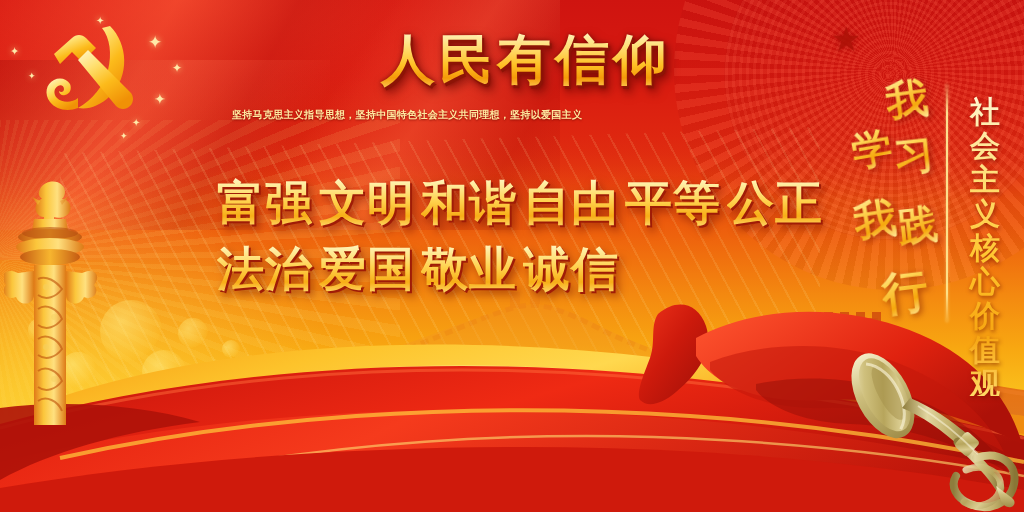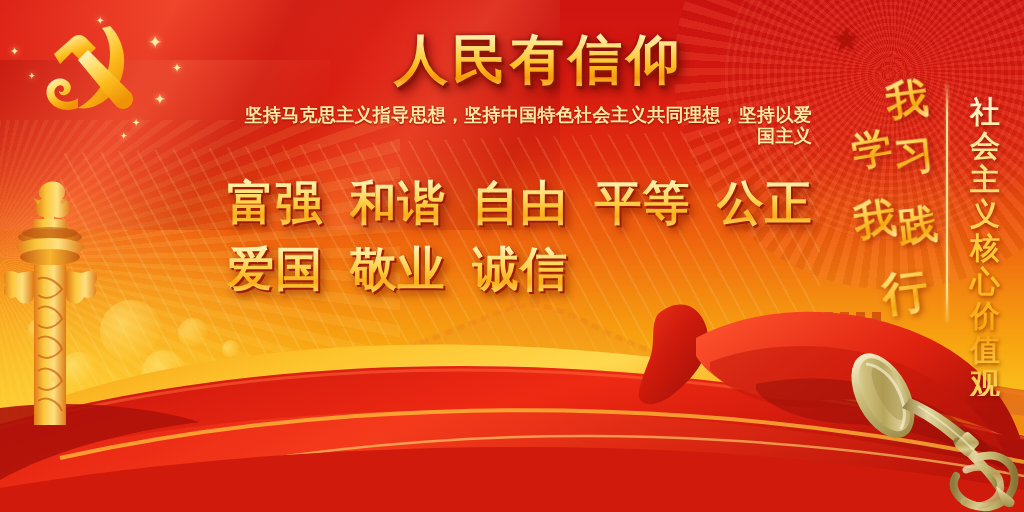--- a/index.html
+++ b/index.html
@@ -139,37 +139,36 @@
     position:absolute; left:186px; top:28px; width:680px; height:64px;
     display:flex; align-items:center; justify-content:center; gap:42px;
     font-family:"DejaVu Sans","Liberation Sans",sans-serif;
     font-weight:700; font-size:54px; letter-spacing:4px;
     white-space:nowrap;
     color:#ffd24a;
     background:linear-gradient(180deg,#fff7d0 0%,#ffe07a 28%,#ffc024 58%,#f59a09 78%,#ffd86a 100%);
     -webkit-background-clip:text; background-clip:text;
     -webkit-text-fill-color:transparent;
     filter:drop-shadow(2px 3px 0 #8d1406) drop-shadow(0 0 2px rgba(120,10,0,.8)) drop-shadow(3px 4px 5px rgba(90,6,0,.55));
-    margin-left:13px;
   }
   .headline span{ display:inline-block; }
 
   .subtext{
     position:absolute; left:232px; top:104px; width:580px;
-    text-align:right;
+    text-align:left;
     font-family:"DejaVu Sans","Liberation Sans",sans-serif;
-    font-weight:700; font-size:18px; line-height:21px;
+    font-weight:700; font-size:10px; line-height:21px;
     color:#ffe9a0;
     letter-spacing:.3px;
     text-shadow:0 1px 2px rgba(120,8,0,.75);
   }
 
   .values{
     position:absolute; left:214px; top:170px; width:612px; height:200px;
-    display:grid; grid-template-columns:repeat(5,1fr); grid-template-rows:repeat(3,1fr);
+    display:grid; grid-template-columns:repeat(6,1fr); grid-template-rows:repeat(3,1fr);
     align-items:center; justify-items:center;
   }
   .val{
     font-family:"DejaVu Sans","Liberation Sans",sans-serif;
     font-weight:700; font-size:47px; letter-spacing:1px;
     white-space:nowrap;
     background:linear-gradient(180deg,#fffbe2 0%,#ffeda0 20%,#ffd24e 46%,#f8ae16 70%,#ffe27e 92%,#f6bb2a 100%);
     -webkit-background-clip:text; background-clip:text;
     -webkit-text-fill-color:transparent;
     filter:drop-shadow(2px 2px 0 #a01c07) drop-shadow(3px 4px 4px rgba(110,14,0,.5));
@@ -452,24 +451,26 @@
   <div class="headline">
     <span>人民有信仰</span>
   </div>
 
   <div class="subtext">
     <div>坚持马克思主义指导思想，坚持中国特色社会主义共同理想，坚持以爱国主义</div>
   </div>
 
   <div class="values">
     <div class="val">富强</div>
+    <div class="val">文明</div>
     <div class="val">和谐</div>
     <div class="val">自由</div>
     <div class="val">平等</div>
     <div class="val">公正</div>
+    <div class="val">法治</div>
     <div class="val">爱国</div>
     <div class="val">敬业</div>
     <div class="val">诚信</div>
   </div>
 
   <div class="calli">
     <i style="left:34px;top:0px;font-size:42px;transform:rotate(-8deg);">我</i>
     <i style="left:0px;top:50px;font-size:40px;transform:rotate(-10deg);">学</i>
     <i style="left:42px;top:56px;font-size:40px;transform:rotate(-6deg);">习</i>
     <i style="left:2px;top:120px;font-size:42px;transform:rotate(-9deg);">我</i>

